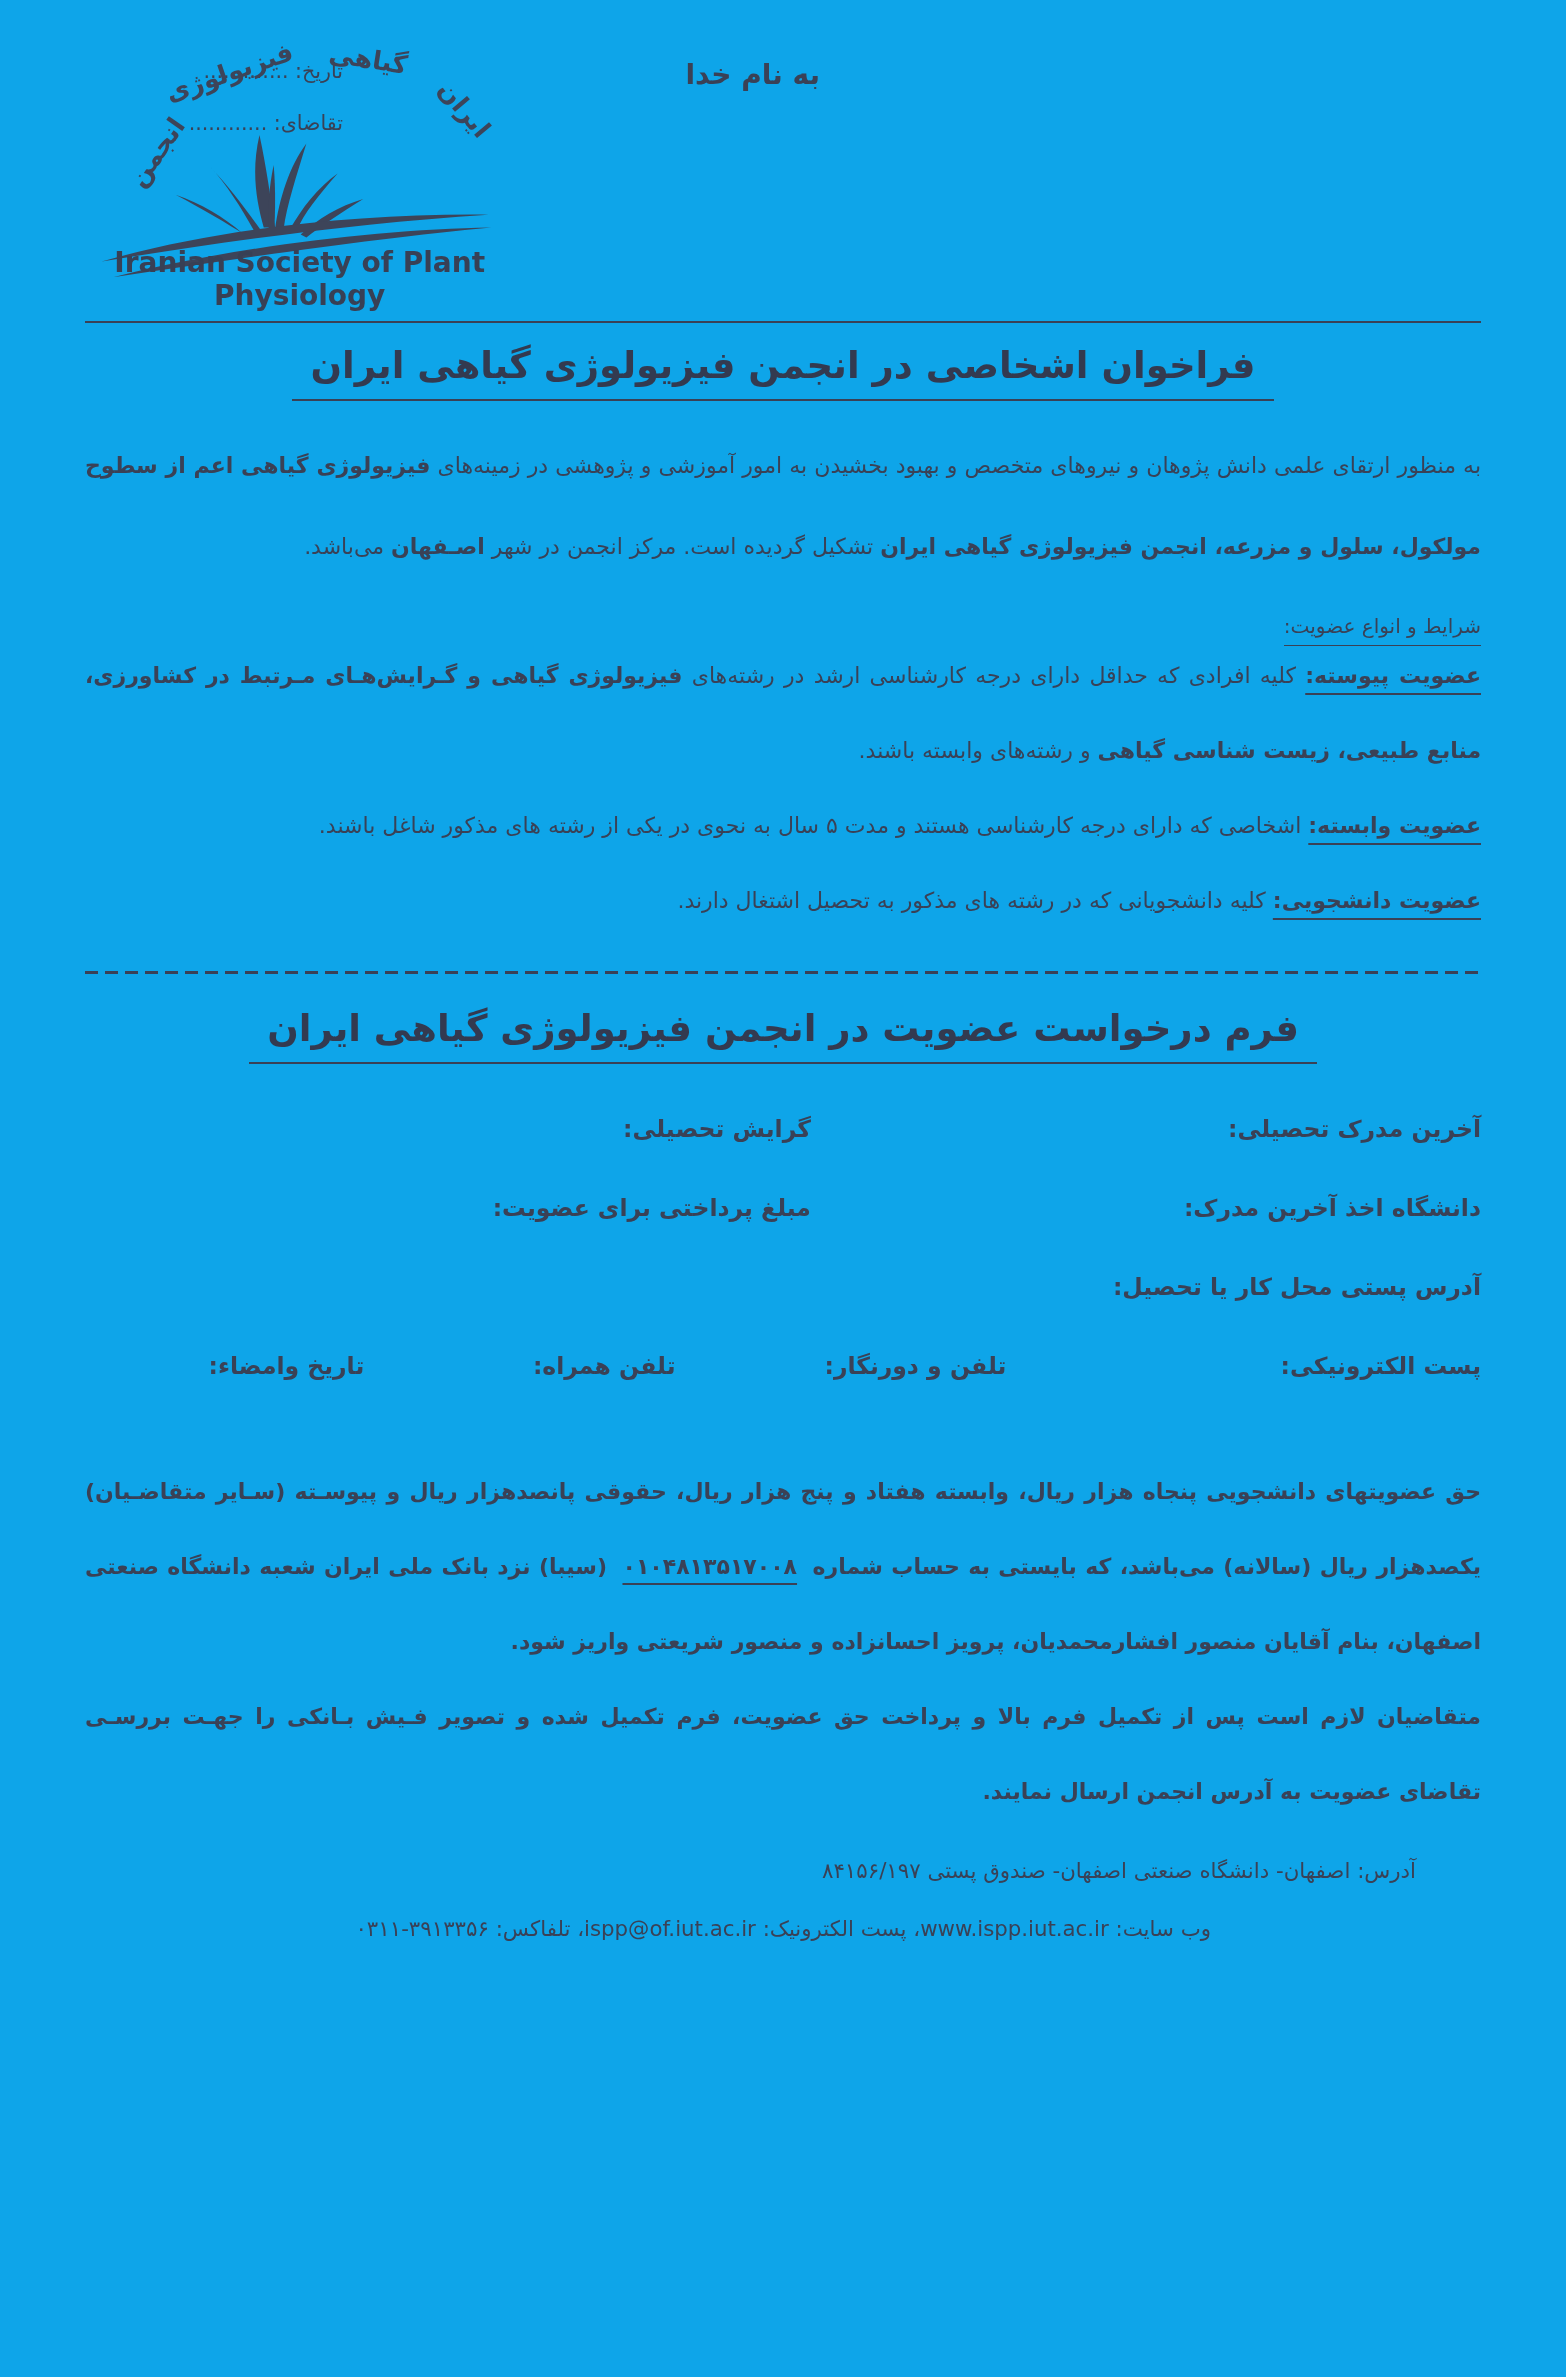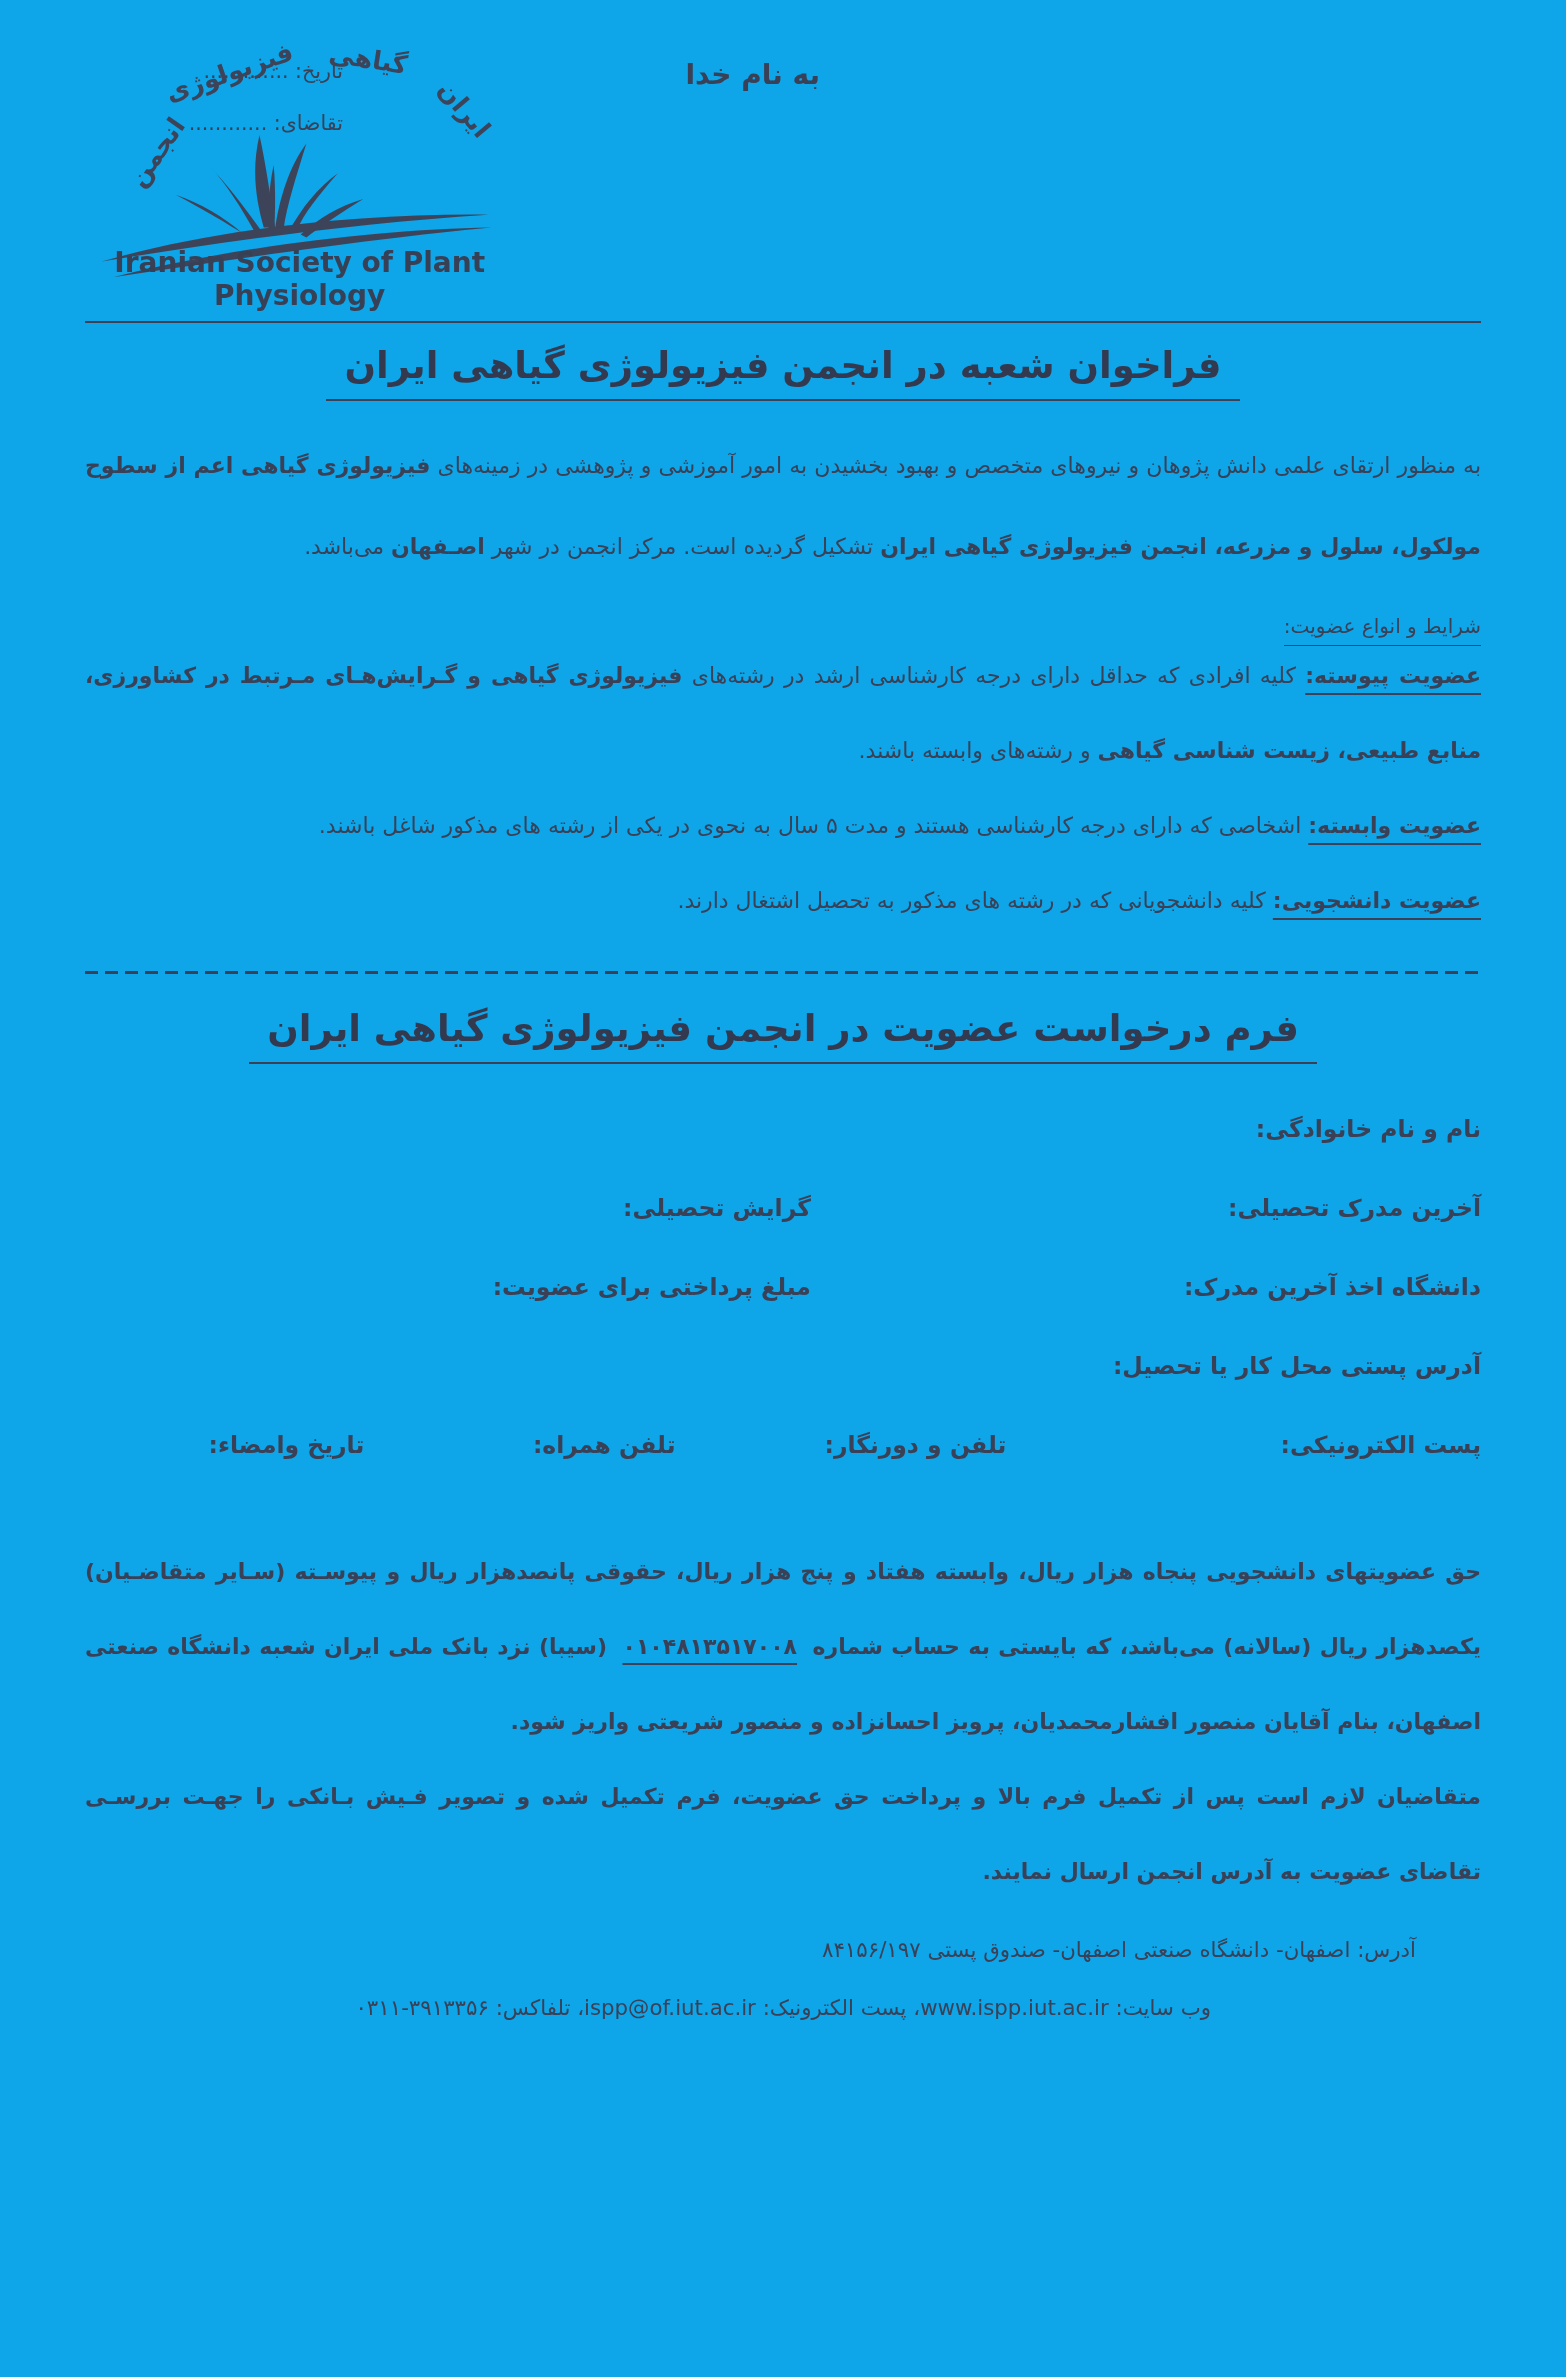--- a/index.html
+++ b/index.html
@@ -101,21 +101,21 @@
           <path d="M24,218 C190,176 400,150 556,148 C402,162 198,192 24,218 Z"></path>
         </g>
       </svg>
       <div class="logo-en">Iranian Society of Plant Physiology</div>
     </div>
   </div>
 
   <div class="rule"></div>
 
   <div class="h1wrap">
-    <span>فراخوان شعبه در انجمن فیزیولوژی گیاهی ایران</span>
+    <span>فراخوان اشخاصی در انجمن فیزیولوژی گیاهی ایران</span>
   </div>
 
   <p class="intro"><span>به منظور ارتقای علمی دانش پژوهان و نیروهای متخصص و بهبود بخشیدن به امور آموزشی و پژوهشی در زمینه‌های </span><b class="seg">فیزیولوژی گیاهی اعم از سطوح مولکول، سلول و مزرعه، انجمن فیزیولوژی گیاهی ایران</b><span> تشکیل گردیده است. مرکز انجمن در شهر </span><b class="seg">اصـفهان</b><span> می‌باشد.</span></p>
 
   <div class="cond-heading">
     <span>شرایط و انواع عضویت:</span>
   </div>
 
   <p class="mtype"><span class="lbl">عضویت پیوسته:</span><span> کلیه افرادی که حداقل دارای درجه کارشناسی ارشد در رشته‌های </span><b class="seg">فیزیولوژی گیاهی و گـرایش‌هـای مـرتبط در کشاورزی، منابع طبیعی، زیست شناسی گیاهی</b><span> و رشته‌های وابسته باشند.</span></p>
 
@@ -123,23 +123,20 @@
 
   <p class="mtype"><span class="lbl">عضویت دانشجویی:</span><span> کلیه دانشجویانی که در رشته های مذکور به تحصیل اشتغال دارند.</span></p>
 
 
   <div class="dashed"></div>
 
   <div class="h2wrap">
     <span>فرم درخواست عضویت در انجمن فیزیولوژی گیاهی ایران</span>
   </div>
 
-  <div class="frow">
-    <div class="cell">نام و نام خانوادگی:</div>
-  </div>
 
   <div class="frow">
     <div class="cell w48">آخرین مدرک تحصیلی:</div>
     <div class="cell">گرایش تحصیلی:</div>
   </div>
 
   <div class="frow">
     <div class="cell w48">دانشگاه اخذ آخرین مدرک:</div>
     <div class="cell">مبلغ پرداختی برای عضویت:</div>
   </div>

